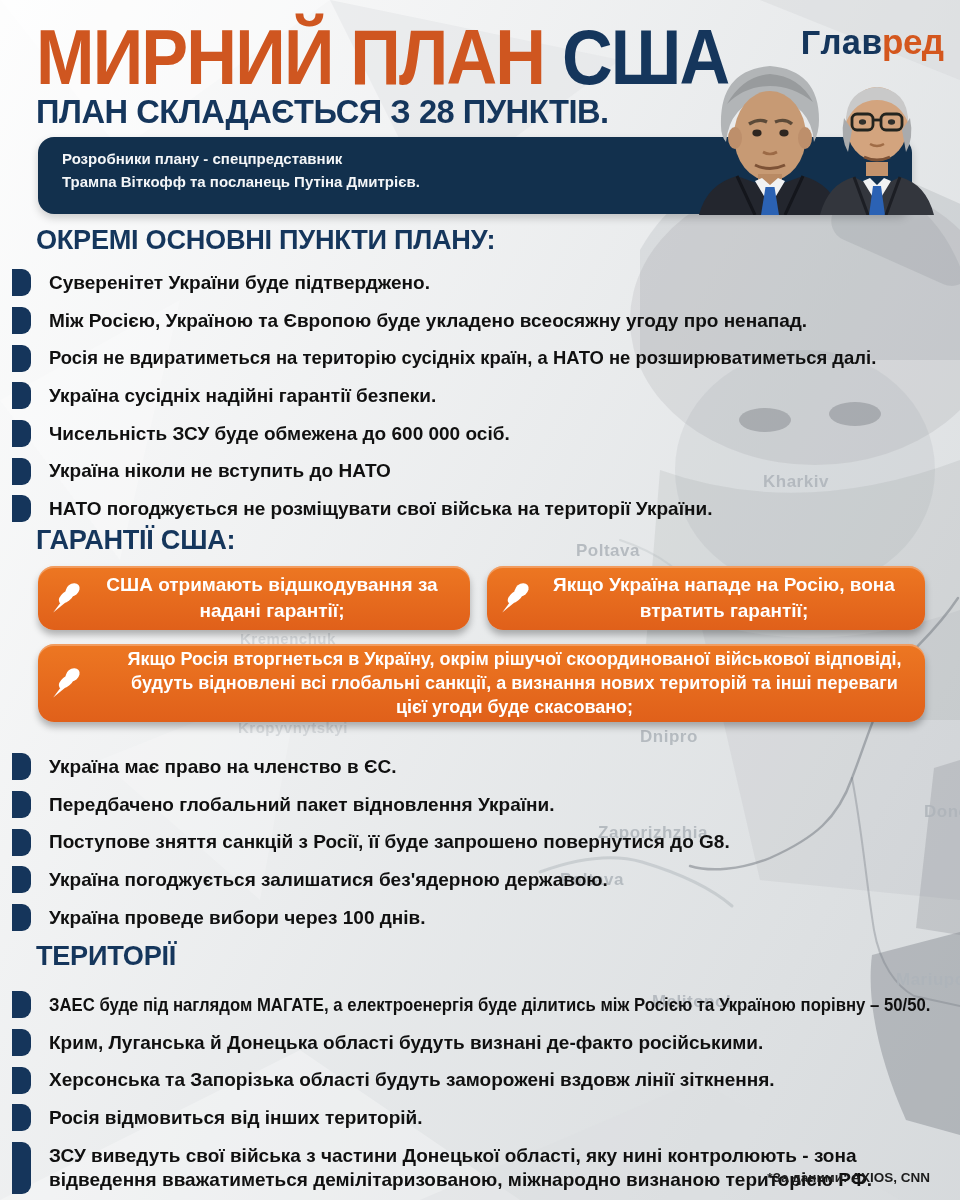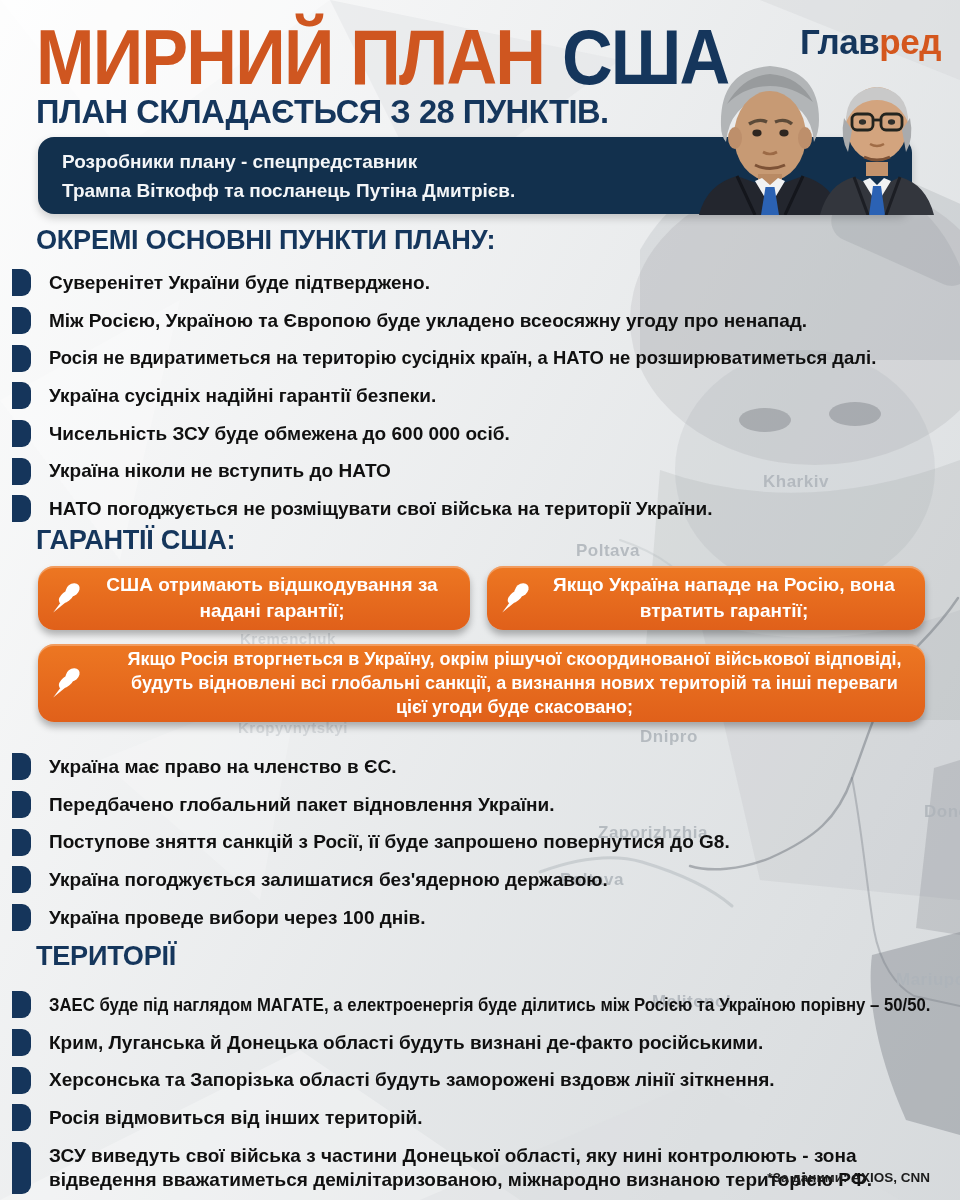--- a/index.html
+++ b/index.html
@@ -22,29 +22,29 @@
     position:absolute;left:36px;top:92px;white-space:nowrap;
     font-size:34px;font-weight:800;color:#15365c;letter-spacing:-.5px;
     transform:scaleX(.96);transform-origin:0 0;
   }
   .devbox{
     position:absolute;left:38px;top:137px;width:874px;height:77px;
     background:#12304d;border-radius:16px;z-index:1;
     box-shadow:0 4px 8px rgba(0,0,0,.18);
   }
   .devbox .line{
-    color:#f4f6f8;font-size:19px;font-weight:600;line-height:1.5;
+    color:#f4f6f8;font-size:15px;font-weight:600;line-height:1.5;
     padding:0 24px;white-space:nowrap;
   }
   .devbox .inner{padding-top:11px;}
   .logo{
     position:absolute;left:800px;top:22px;z-index:3;white-space:nowrap;
     font-size:35px;font-weight:800;letter-spacing:-.5px;
   }
-  .logo .l1{color:#15365c;} .logo .l2{color:#d4571e;}
+  .logo .l1{color:#15365c;font-family:Liberation Mono, monospace;} .logo .l2{color:#d4571e;}
   .portrait{position:absolute;z-index:2;}
   
   .sec-head{
     position:absolute;left:36px;white-space:nowrap;
     font-size:28px;font-weight:800;color:#15365c;letter-spacing:-.3px;
     transform:scaleX(.97);transform-origin:0 0;
   }
   
   ul.blist{position:absolute;left:0;margin:12px;padding:0;list-style:none;width:960px;}
   ul.blist li{

